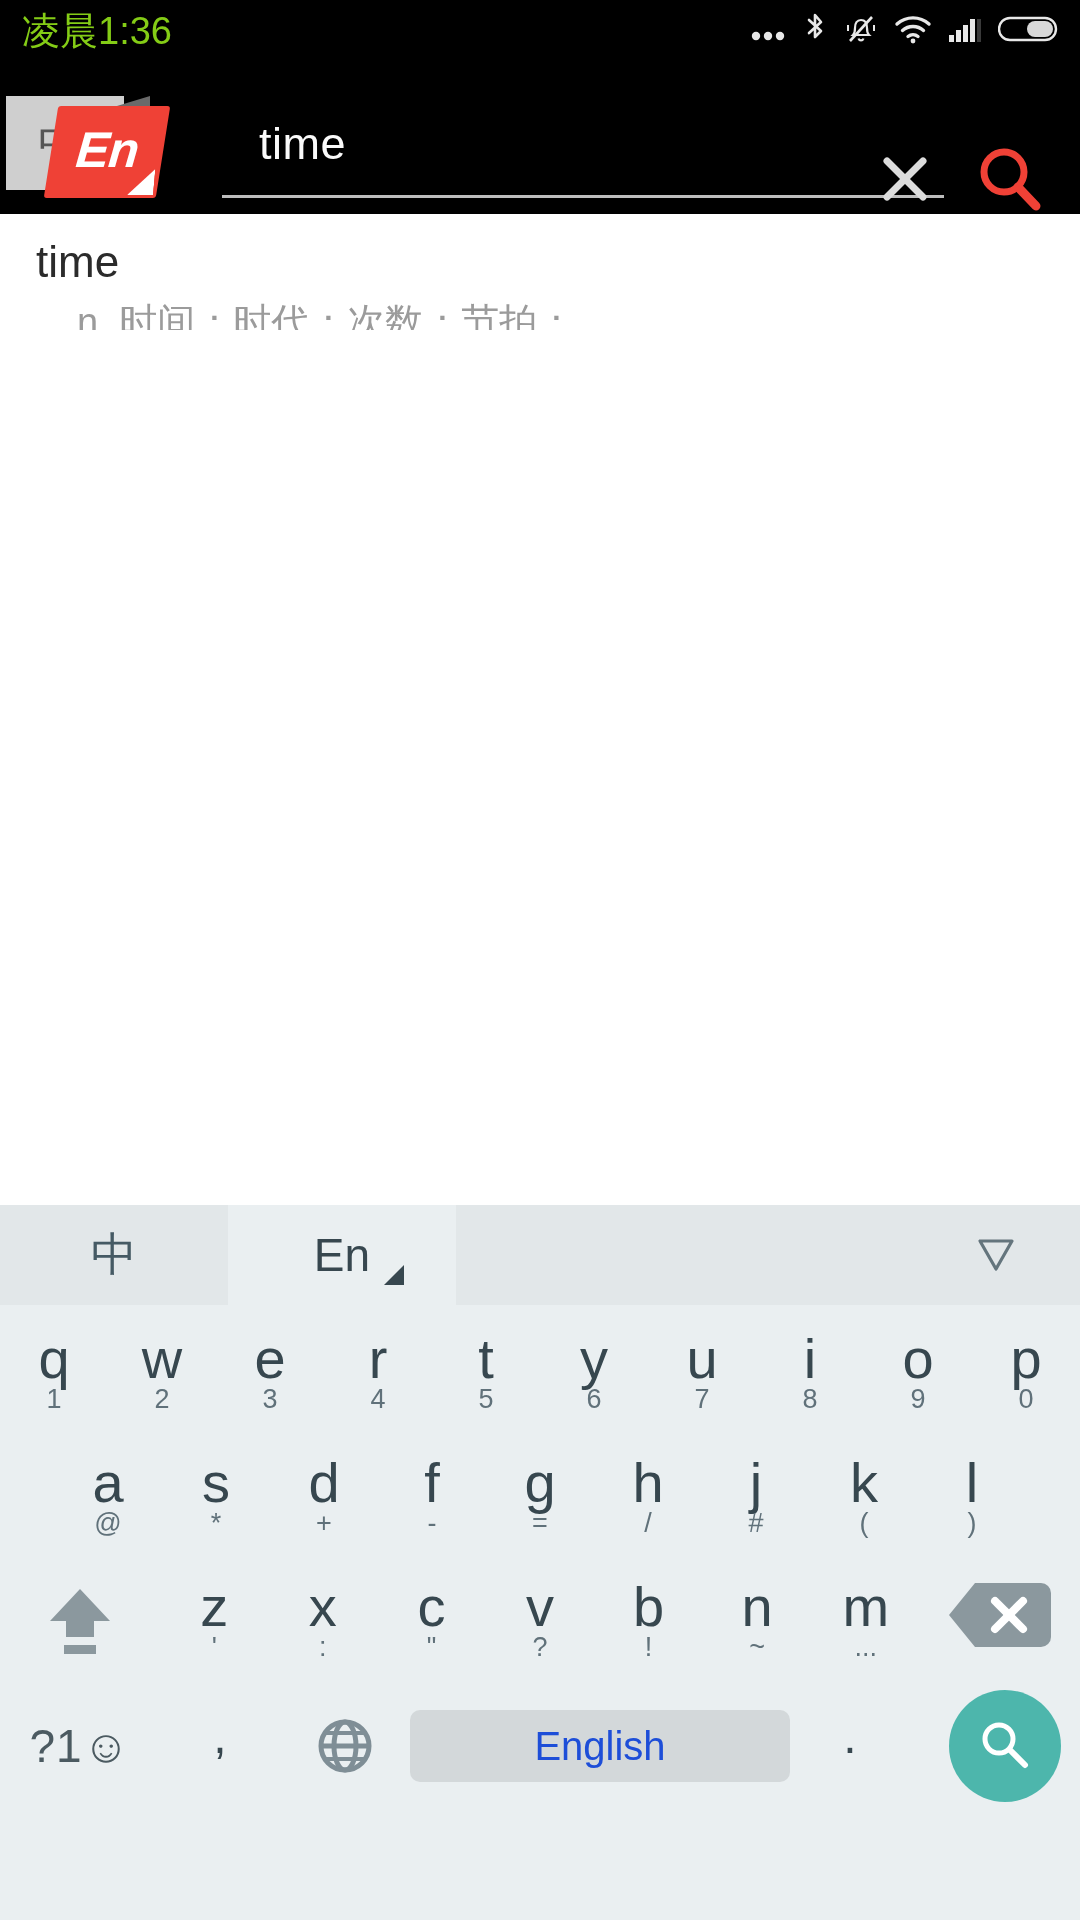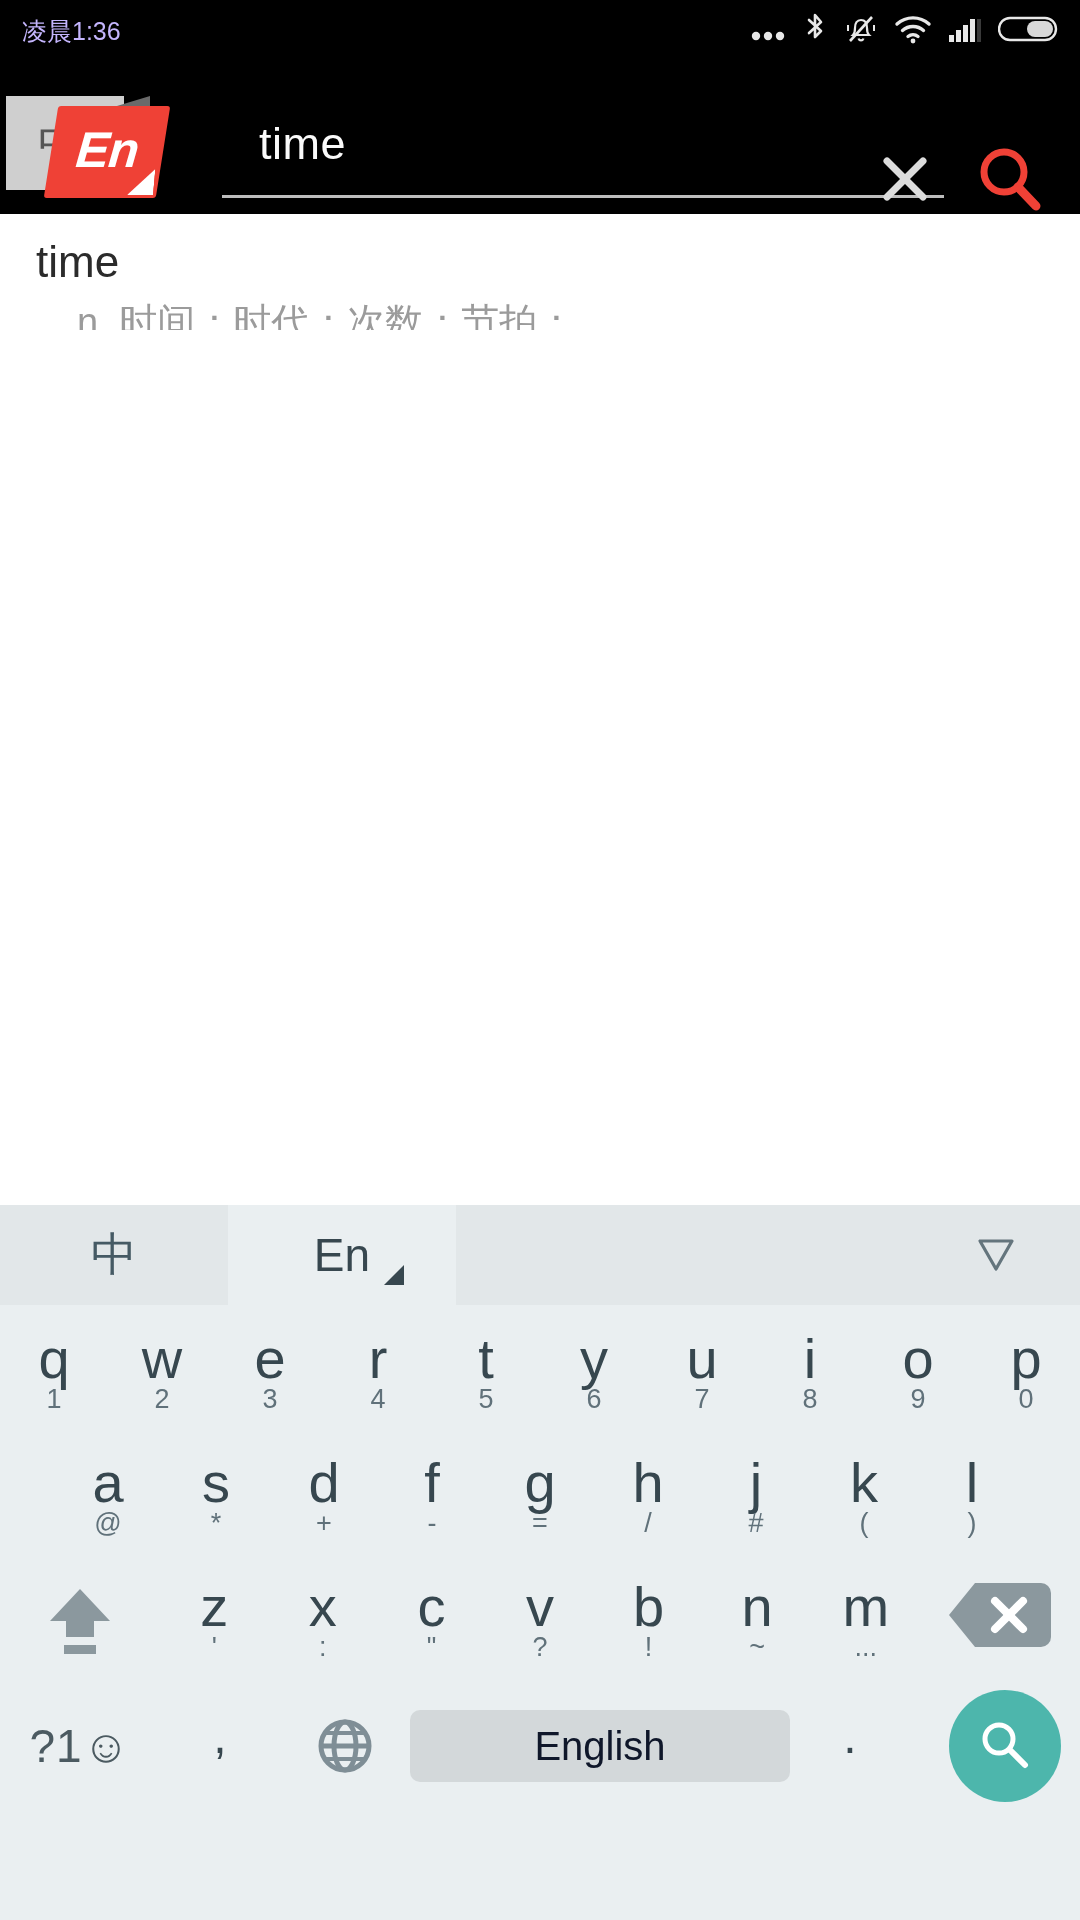--- a/index.html
+++ b/index.html
@@ -13,21 +13,21 @@
 
   
   .statusbar {
     position: absolute; top: 0; left: 0;
     width: 1080px; height: 62px;
     background: #000;
     display: flex; align-items: center;
     padding: 0 22px;
   }
   .status-time {
-    color: #c4b5fd; font-size: 25px; letter-spacing: 0px;
+    color: #84cc16; font-size: 38px; letter-spacing: 0px;
     font-family: "Liberation Sans", "DejaVu Sans", sans-serif;
   }
   .status-spacer { flex: 1; }
   .status-icons { display: flex; align-items: center; gap: 16px; }
   .si { display: block; }
 
   
   .appbar {
     position: absolute; top: 62px; left: 0;
     width: 1080px; height: 152px;
@@ -194,21 +194,21 @@
   .key-sym .symtxt { font-size: 46px; color: #4b5a61; letter-spacing: 1px; }
   .key-comma { flex: 0 0 120px; display: flex; align-items: center; justify-content: center; cursor: pointer; }
   .key-comma span { font-size: 48px; color: #37474f; position: relative; top: -10px; }
   .key-globe { flex: 0 0 130px; display: flex; align-items: center; justify-content: center; cursor: pointer; }
   .key-space { flex: 1; display: flex; align-items: center; justify-content: center; cursor: pointer; }
   .space-inner {
     width: 380px; height: 72px;
     background: #d3d8da; border-radius: 10px;
     display: flex; align-items: center; justify-content: center;
   }
-  .space-inner span { font-size: 40px; color: #0f172a; }
+  .space-inner span { font-size: 40px; color: #1d4ed8; }
   .key-period { flex: 0 0 120px; display: flex; align-items: center; justify-content: center; cursor: pointer; }
   .key-period span { font-size: 48px; color: #37474f; position: relative; top: -10px; }
   .key-enter { flex: 0 0 190px; display: flex; align-items: center; justify-content: center; cursor: pointer; }
   .enter-circle {
     width: 112px; height: 112px; border-radius: 50%;
     background: #4db6ac;
     display: flex; align-items: center; justify-content: center;
   }
 </style>
 </head>

